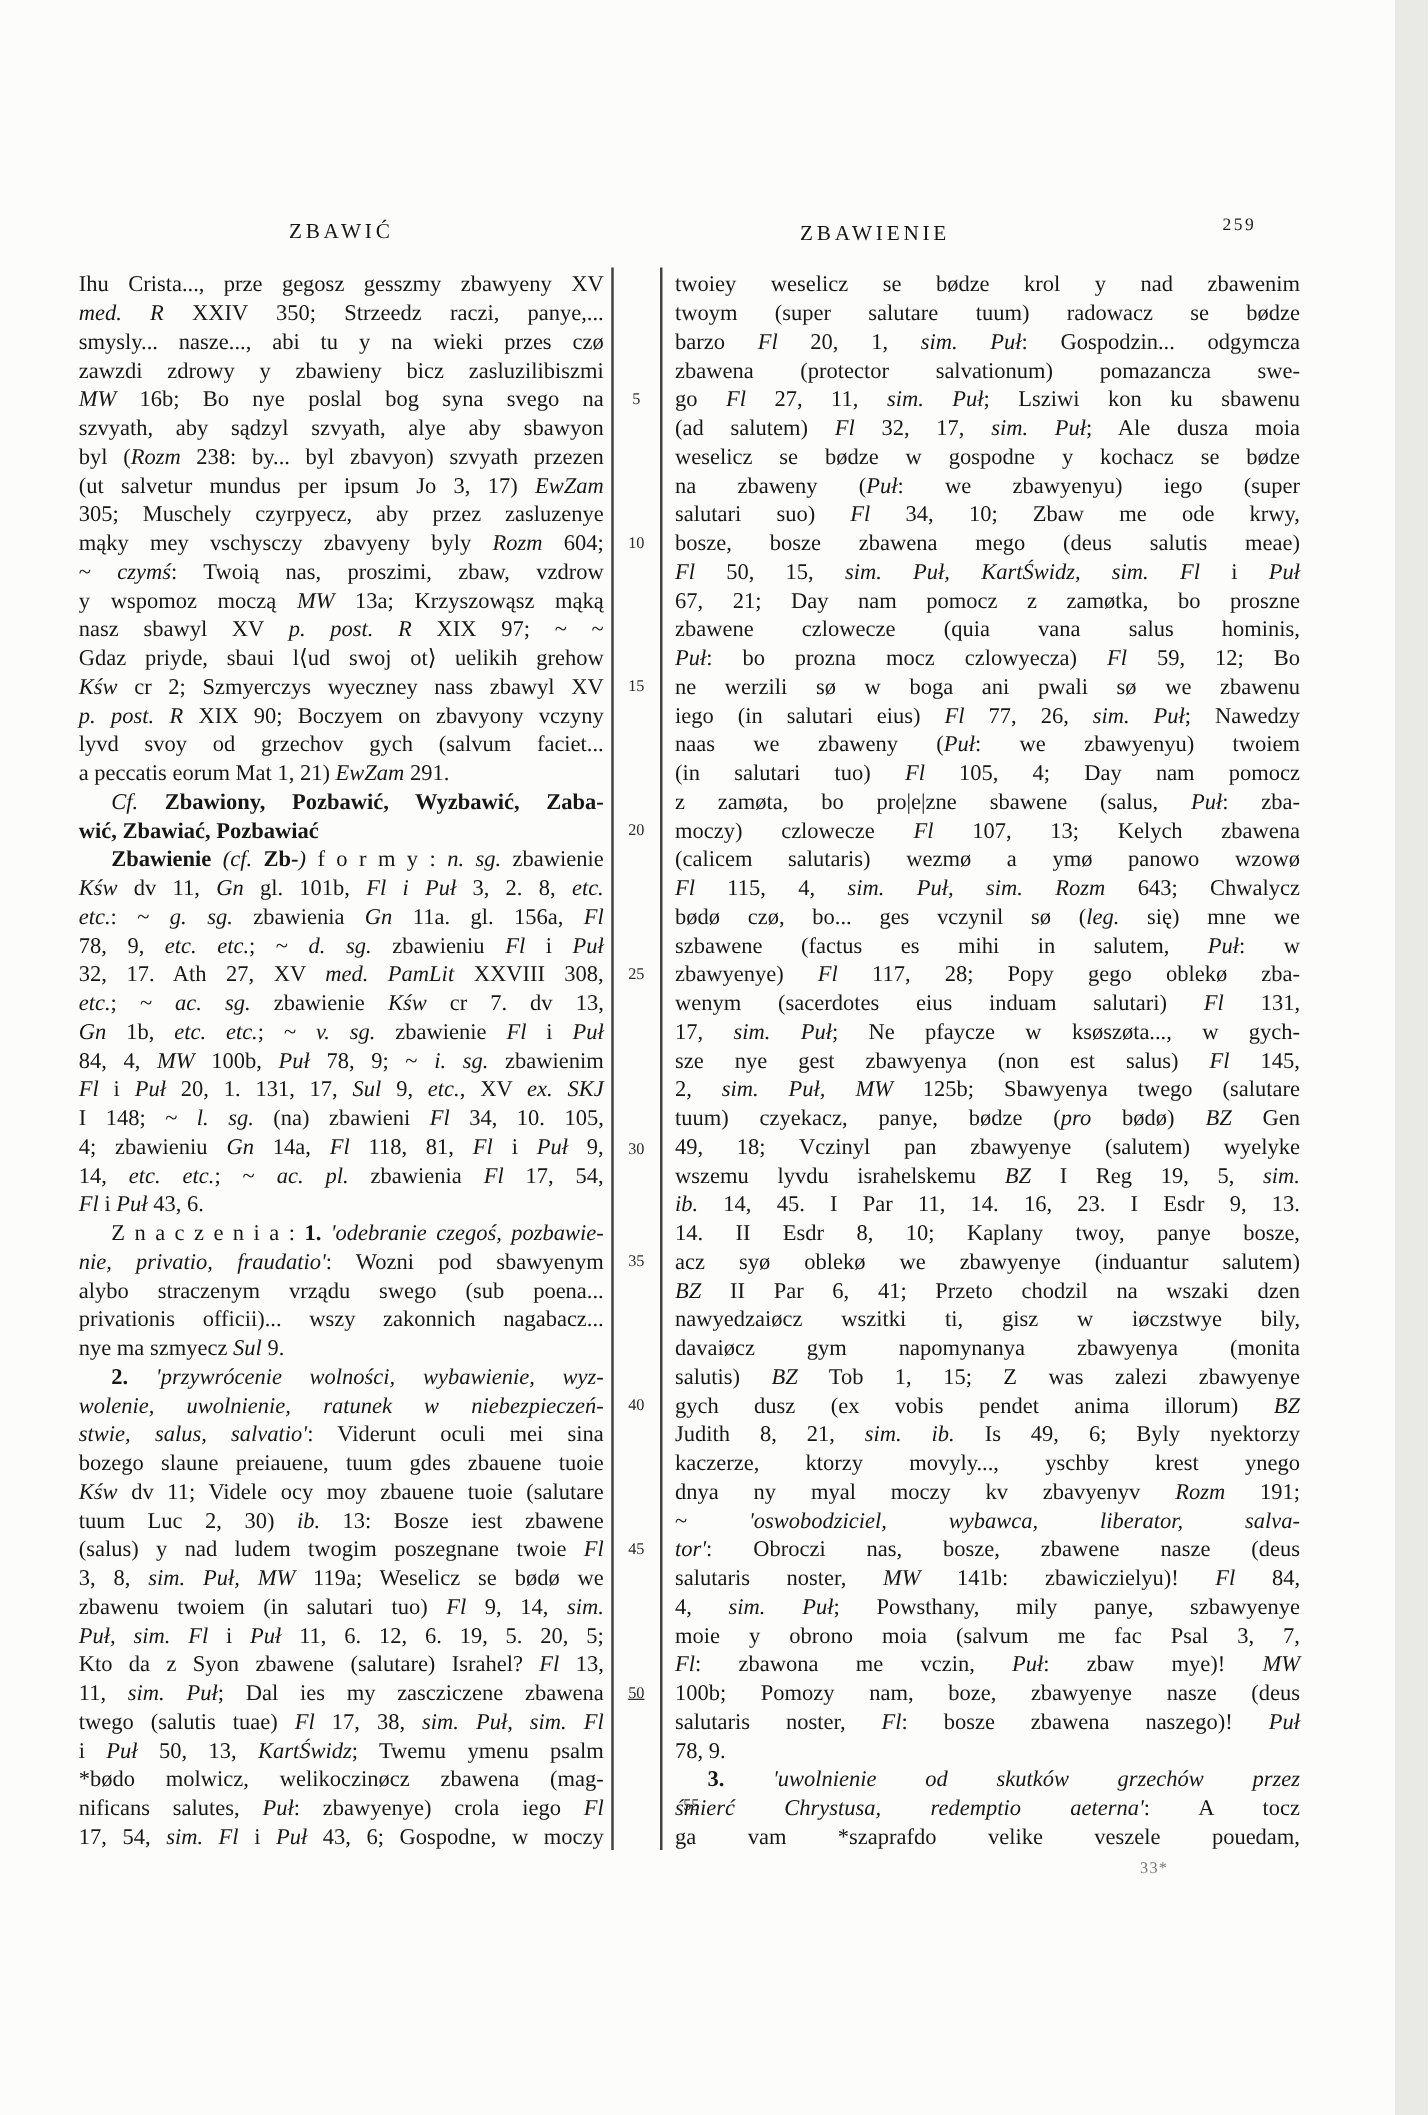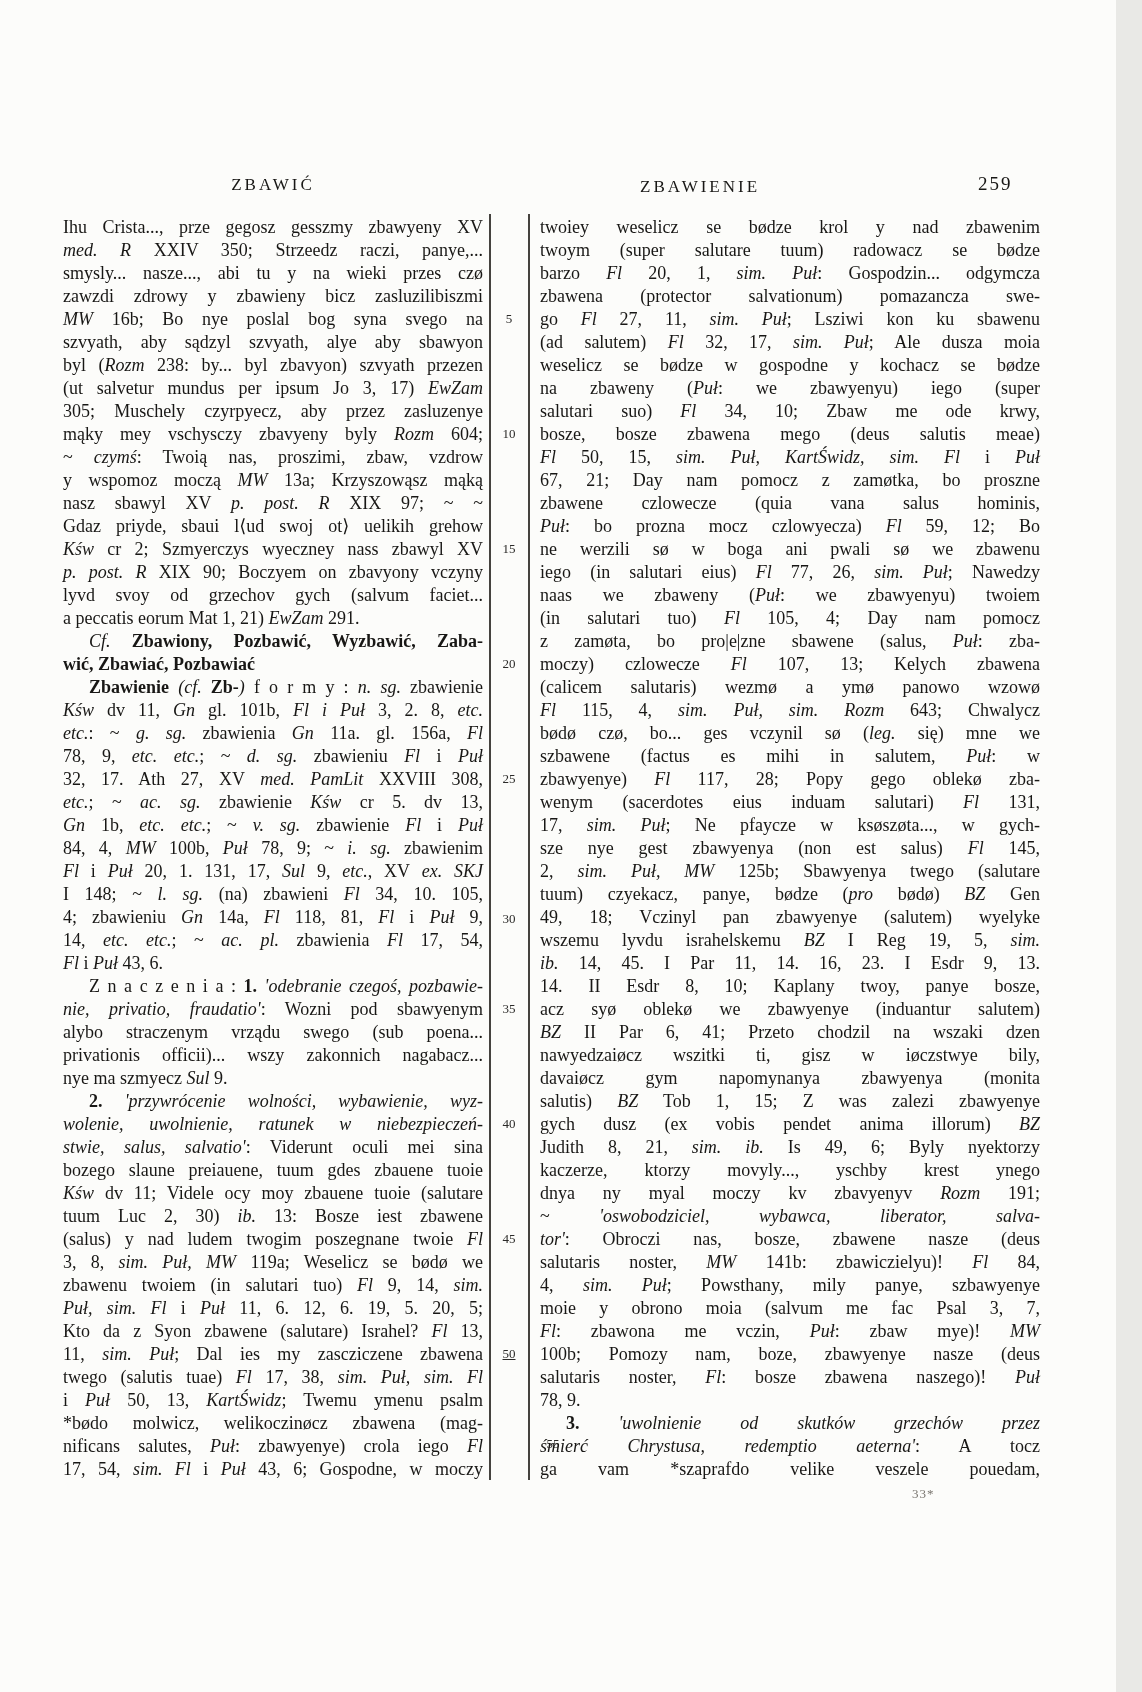--- a/index.html
+++ b/index.html
@@ -1,21 +1,21 @@
 <!DOCTYPE html>
 <html><head>
 <meta charset="utf-8">
 <style>
   html,body{margin:0;padding:0;background:#e9e9e6;}
   .page{position:relative;width:1116px;height:1692px;background:#fcfcfa;
         font-family:"Liberation Serif","DejaVu Serif",serif;color:#181715;overflow:hidden;}
   .head{position:absolute;font-size:17px;letter-spacing:3px;white-space:nowrap;}
   .head-left{left:63px;top:175px;width:420px;text-align:center;}
   .head-right{left:640px;top:177px;}
-  .page-num{position:absolute;left:978px;top:173px;font-size:19px;letter-spacing:2px;}
+  .page-num{position:absolute;left:978px;top:173px;font-size:14px;letter-spacing:2px;}
   .col{position:absolute;top:216px;}
   .col-left{left:63px;width:420px;}
   .col-right{left:540px;width:500px;}
   .line{height:23px;line-height:23px;font-size:18px;
         text-align:justify;text-align-last:justify;white-space:normal;}
   .line.indent{text-indent:26px;}
   .line.para-end{text-align-last:left;}
   .it{font-style:italic;}
   .bd{font-weight:700;}
   .rule{position:absolute;top:214px;width:2px;height:1266px;background:#45423e;}
@@ -53,21 +53,21 @@
       <div class="line"><span class="it">p. post. R</span><span> XIX 90; Boczyem on zbavyony vczyny</span></div>
       <div class="line"><span>lyvd svoy od grzechov gych (salvum faciet...</span></div>
       <div class="line para-end"><span>a peccatis eorum Mat 1, 21) </span><span class="it">EwZam</span><span> 291.</span></div>
       <div class="line indent"><span class="it">Cf. </span><span class="bd">Zbawiony, Pozbawić, Wyzbawić, Zaba-</span></div>
       <div class="line para-end"><span class="bd">wić, Zbawiać, Pozbawiać</span></div>
       <div class="line indent"><span class="bd">Zbawienie </span><span class="it">(cf. </span><span class="bd">Zb-</span><span class="it">) </span><span>f o r m y : </span><span class="it">n. sg.</span><span> zbawienie</span></div>
       <div class="line"><span class="it">Kśw</span><span> dv 11, </span><span class="it">Gn</span><span> gl. 101b, </span><span class="it">Fl i Puł</span><span> 3, 2. 8, </span><span class="it">etc.</span></div>
       <div class="line"><span class="it">etc.</span><span>: ~ </span><span class="it">g. sg.</span><span> zbawienia </span><span class="it">Gn</span><span> 11a. gl. 156a, </span><span class="it">Fl</span></div>
       <div class="line"><span>78, 9, </span><span class="it">etc. etc.</span><span>; ~ </span><span class="it">d. sg.</span><span> zbawieniu </span><span class="it">Fl</span><span> i </span><span class="it">Puł</span></div>
       <div class="line"><span>32, 17. Ath 27, XV </span><span class="it">med. PamLit</span><span> XXVIII 308,</span></div>
-      <div class="line"><span class="it">etc.</span><span>; ~ </span><span class="it">ac. sg.</span><span> zbawienie </span><span class="it">Kśw</span><span> cr 5. dv 13,</span></div>
+      <div class="line"><span class="it">etc.</span><span>; ~ </span><span class="it">ac. sg.</span><span> zbawienie </span><span class="it">Kśw</span><span> cr 7. dv 13,</span></div>
       <div class="line"><span class="it">Gn</span><span> 1b, </span><span class="it">etc. etc.</span><span>; ~ </span><span class="it">v. sg.</span><span> zbawienie </span><span class="it">Fl</span><span> i </span><span class="it">Puł</span></div>
       <div class="line"><span>84, 4, </span><span class="it">MW</span><span> 100b, </span><span class="it">Puł</span><span> 78, 9; ~ </span><span class="it">i. sg.</span><span> zbawienim</span></div>
       <div class="line"><span class="it">Fl</span><span> i </span><span class="it">Puł</span><span> 20, 1. 131, 17, </span><span class="it">Sul</span><span> 9, </span><span class="it">etc.</span><span>, XV </span><span class="it">ex. SKJ</span></div>
       <div class="line"><span>I 148; ~ </span><span class="it">l. sg.</span><span> (na) zbawieni </span><span class="it">Fl</span><span> 34, 10. 105,</span></div>
       <div class="line"><span>4; zbawieniu </span><span class="it">Gn</span><span> 14a, </span><span class="it">Fl</span><span> 118, 81, </span><span class="it">Fl</span><span> i </span><span class="it">Puł</span><span> 9,</span></div>
       <div class="line"><span>14, </span><span class="it">etc. etc.</span><span>; ~ </span><span class="it">ac. pl.</span><span> zbawienia </span><span class="it">Fl</span><span> 17, 54,</span></div>
       <div class="line para-end"><span class="it">Fl</span><span> i </span><span class="it">Puł</span><span> 43, 6.</span></div>
       <div class="line indent"><span>Z n a c z e n i a : </span><span class="bd">1. </span><span class="it">'odebranie czegoś, pozbawie-</span></div>
       <div class="line"><span class="it">nie, privatio, fraudatio'</span><span>: Wozni pod sbawyenym</span></div>
       <div class="line"><span>alybo straczenym vrządu swego (sub poena...</span></div>

